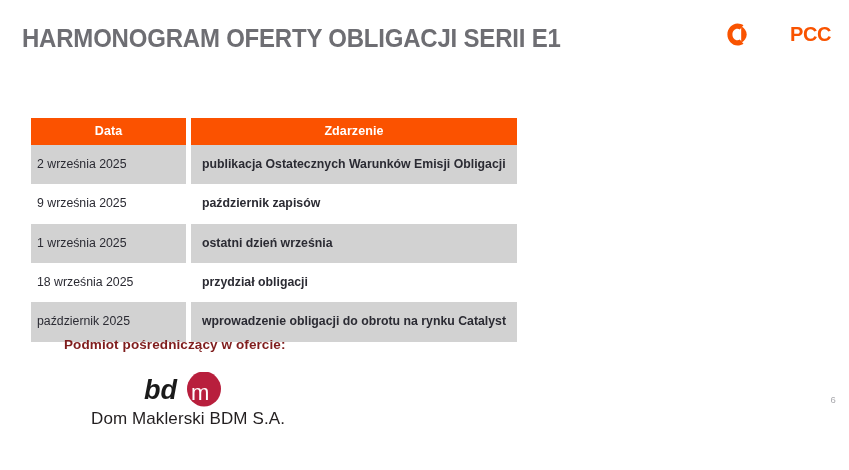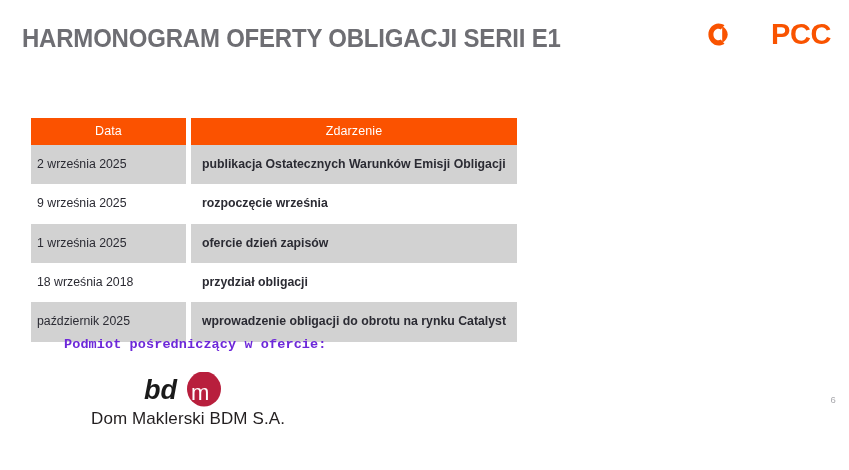--- a/index.html
+++ b/index.html
@@ -59,21 +59,21 @@
     height: 28px;
   }
 
   .pcc-mark {
     width: 23px;
     height: 23px;
     display: block;
   }
 
   .pcc-word {
-    font-size: 29px;
+    font-size: 20px;
     font-weight: bold;
     color: #f95300;
     letter-spacing: -0.4px;
     line-height: 1;
     font-family: "Liberation Sans", sans-serif;
     margin-left: 36px;
   }
 
   
   .schedule-table {
@@ -93,21 +93,21 @@
   }
 
   .col-date   { width: 155px; }
   .col-gap    { width: 5px; }
   .col-event  { width: 326px; }
 
   .schedule-table thead th {
     background: #fb5200;
     color: #ffffff;
     font-size: 12.5px;
-    font-weight: normal;
+    font-weight: bold;
     height: 27px;
     line-height: 27px;
     text-align: center;
     letter-spacing: 0.1px;
   }
 
   .schedule-table thead th.gap-cell {
     background: #ffffff;
   }
 
@@ -145,23 +145,22 @@
     font-weight: bold;
   }
 
   
   .intermediary-heading {
     position: absolute;
     left: 64px;
     top: 337px;
     font-size: 13.5px;
     font-weight: bold;
-    color: #6d28d9;
+    color: #7f1d1d;
     letter-spacing: 0.1px;
-    font-family: Liberation Mono, monospace;
   }
 
   .bdm-block {
     position: absolute;
     left: 88px;
     top: 372px;
     width: 200px;
     text-align: center;
   }
 
@@ -234,31 +233,31 @@
 
       <tr class="shaded">
         <td class="cell-date">2 września 2025</td>
         <td class="gap-cell"></td>
         <td class="cell-event">publikacja Ostatecznych Warunków Emisji Obligacji</td>
       </tr>
 
       <tr class="plain">
         <td class="cell-date">9 września 2025</td>
         <td class="gap-cell"></td>
-        <td class="cell-event">rozpoczęcie września</td>
+        <td class="cell-event">październik zapisów</td>
       </tr>
 
       <tr class="shaded">
         <td class="cell-date">1 września 2025</td>
         <td class="gap-cell"></td>
-        <td class="cell-event">ofercie dzień zapisów</td>
+        <td class="cell-event">ostatni dzień września</td>
       </tr>
 
       <tr class="plain">
-        <td class="cell-date">18 września 2018</td>
+        <td class="cell-date">18 września 2025</td>
         <td class="gap-cell"></td>
         <td class="cell-event">przydział obligacji</td>
       </tr>
 
       <tr class="shaded">
         <td class="cell-date">październik 2025</td>
         <td class="gap-cell"></td>
         <td class="cell-event">wprowadzenie obligacji do obrotu na rynku Catalyst</td>
       </tr>
 

